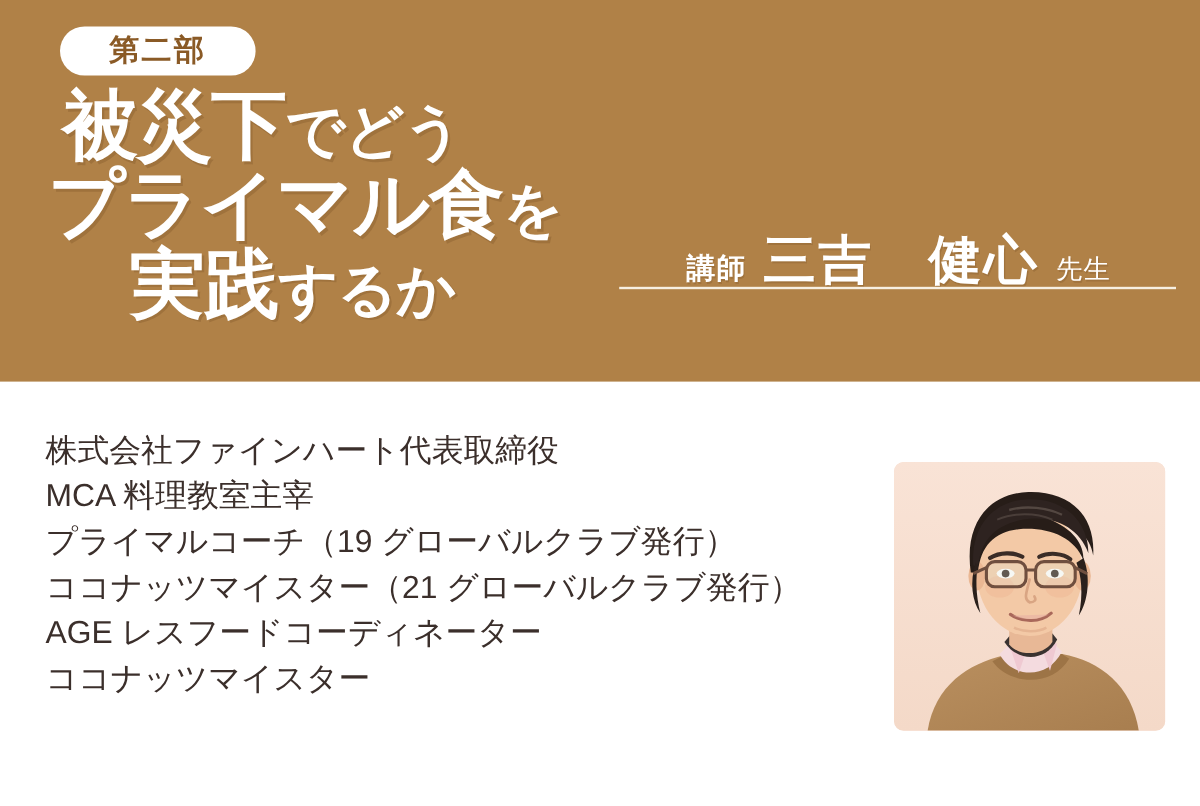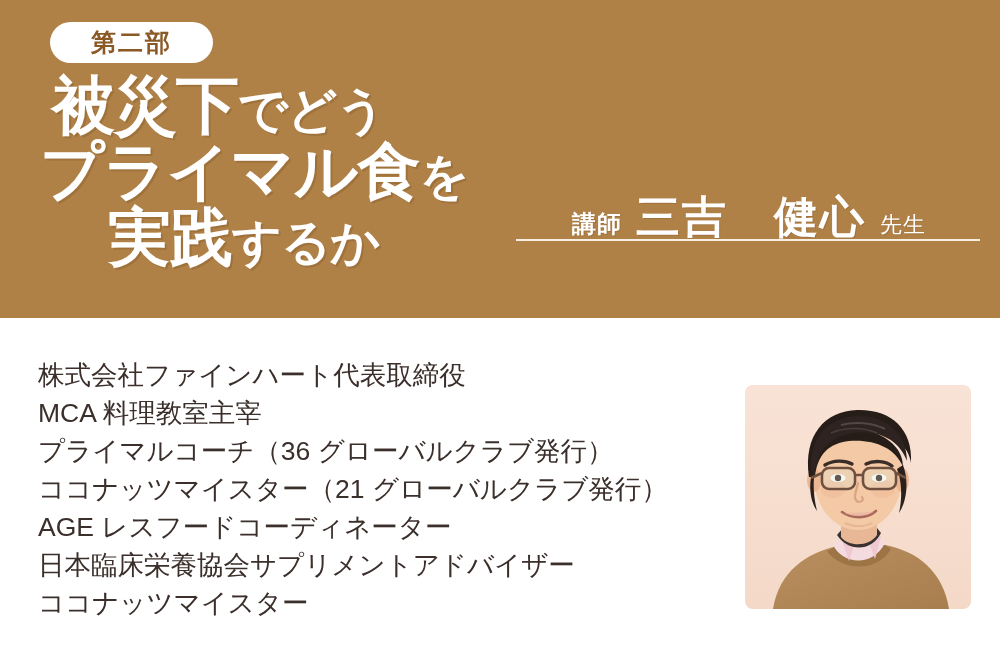--- a/index.html
+++ b/index.html
@@ -164,24 +164,23 @@
     </div>
   </div>
 
   <div class="lecturer-divider"></div>
 
 </div>
 
 <div class="credentials">
   <div class="credential-line">株式会社ファインハート代表取締役</div>
   <div class="credential-line">MCA 料理教室主宰</div>
-  <div class="credential-line">プライマルコーチ（36 グローバルクラブ発行）</div>
+  <div class="credential-line">プライマルコーチ（19 グローバルクラブ発行）</div>
   <div class="credential-line">ココナッツマイスター（21 グローバルクラブ発行）</div>
   <div class="credential-line">AGE レスフードコーディネーター</div>
-  <div class="credential-line">日本臨床栄養協会サプリメントアドバイザー</div>
   <div class="credential-line">ココナッツマイスター</div>
 </div>
 
 <div class="portrait">
   <svg viewBox="0 0 226 224" xmlns="http://www.w3.org/2000/svg" aria-hidden="true">
     <defs>
       <linearGradient id="bgGrad" x1="0" y1="0" x2="0" y2="1">
         <stop offset="0%" stop-color="#f9e3d6"></stop>
         <stop offset="100%" stop-color="#f4d9c8"></stop>
       </linearGradient>

